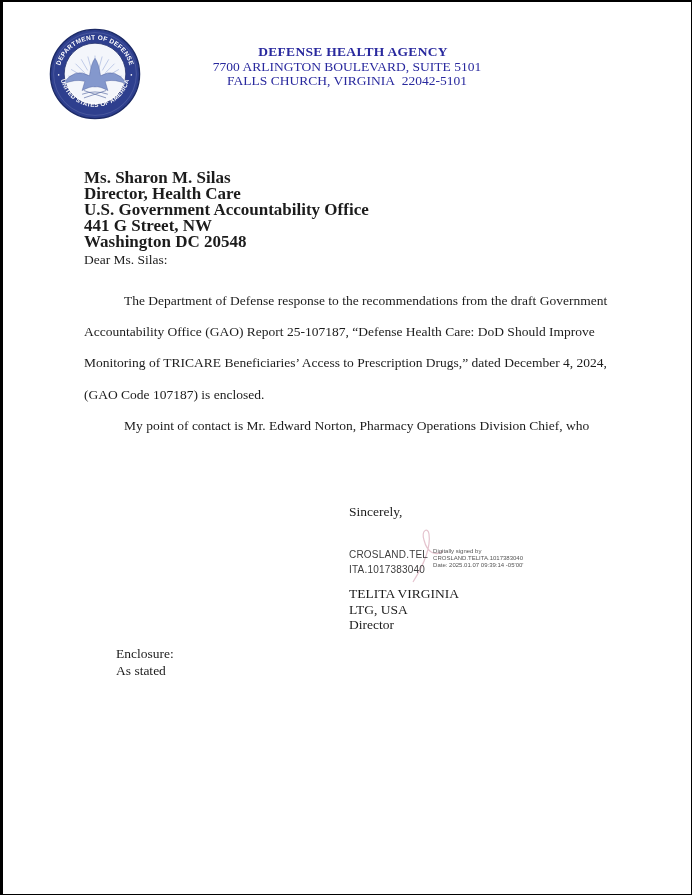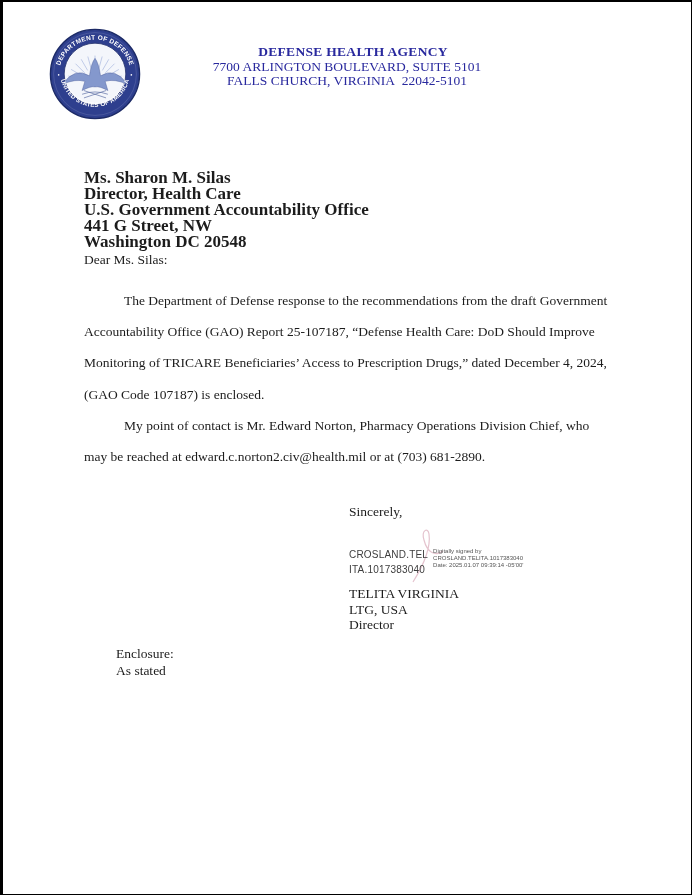--- a/index.html
+++ b/index.html
@@ -108,21 +108,20 @@
   </div>
 
   <div class="salutation">Dear Ms. Silas:</div>
 
   <div class="body-text">
     <div class="indent">The Department of Defense response to the recommendations from the draft Government</div>
     <div>Accountability Office (GAO) Report 25-107187, “Defense Health Care: DoD Should Improve</div>
     <div>Monitoring of TRICARE Beneficiaries’ Access to Prescription Drugs,” dated December 4, 2024,</div>
     <div>(GAO Code 107187) is enclosed.</div>
     <div class="indent">My point of contact is Mr. Edward Norton, Pharmacy Operations Division Chief, who</div>
-    <div>may be reached at edward.c.norton2.civ@health.mil or at (703) 681-2890.</div>
   </div>
 
   <div class="valediction">Sincerely,</div>
 
   <svg class="sig-squiggle" width="42" height="62" viewBox="0 0 42 62" aria-hidden="true">
     <path d="M8 58 C 18 42, 26 24, 24 10 C 23 3, 16 6, 19 16 C 22 28, 30 33, 38 27" fill="none" stroke="#cf93a6" stroke-width="1.2"></path>
   </svg>
 
   <div class="digsig">
     <div class="digsig-id">

